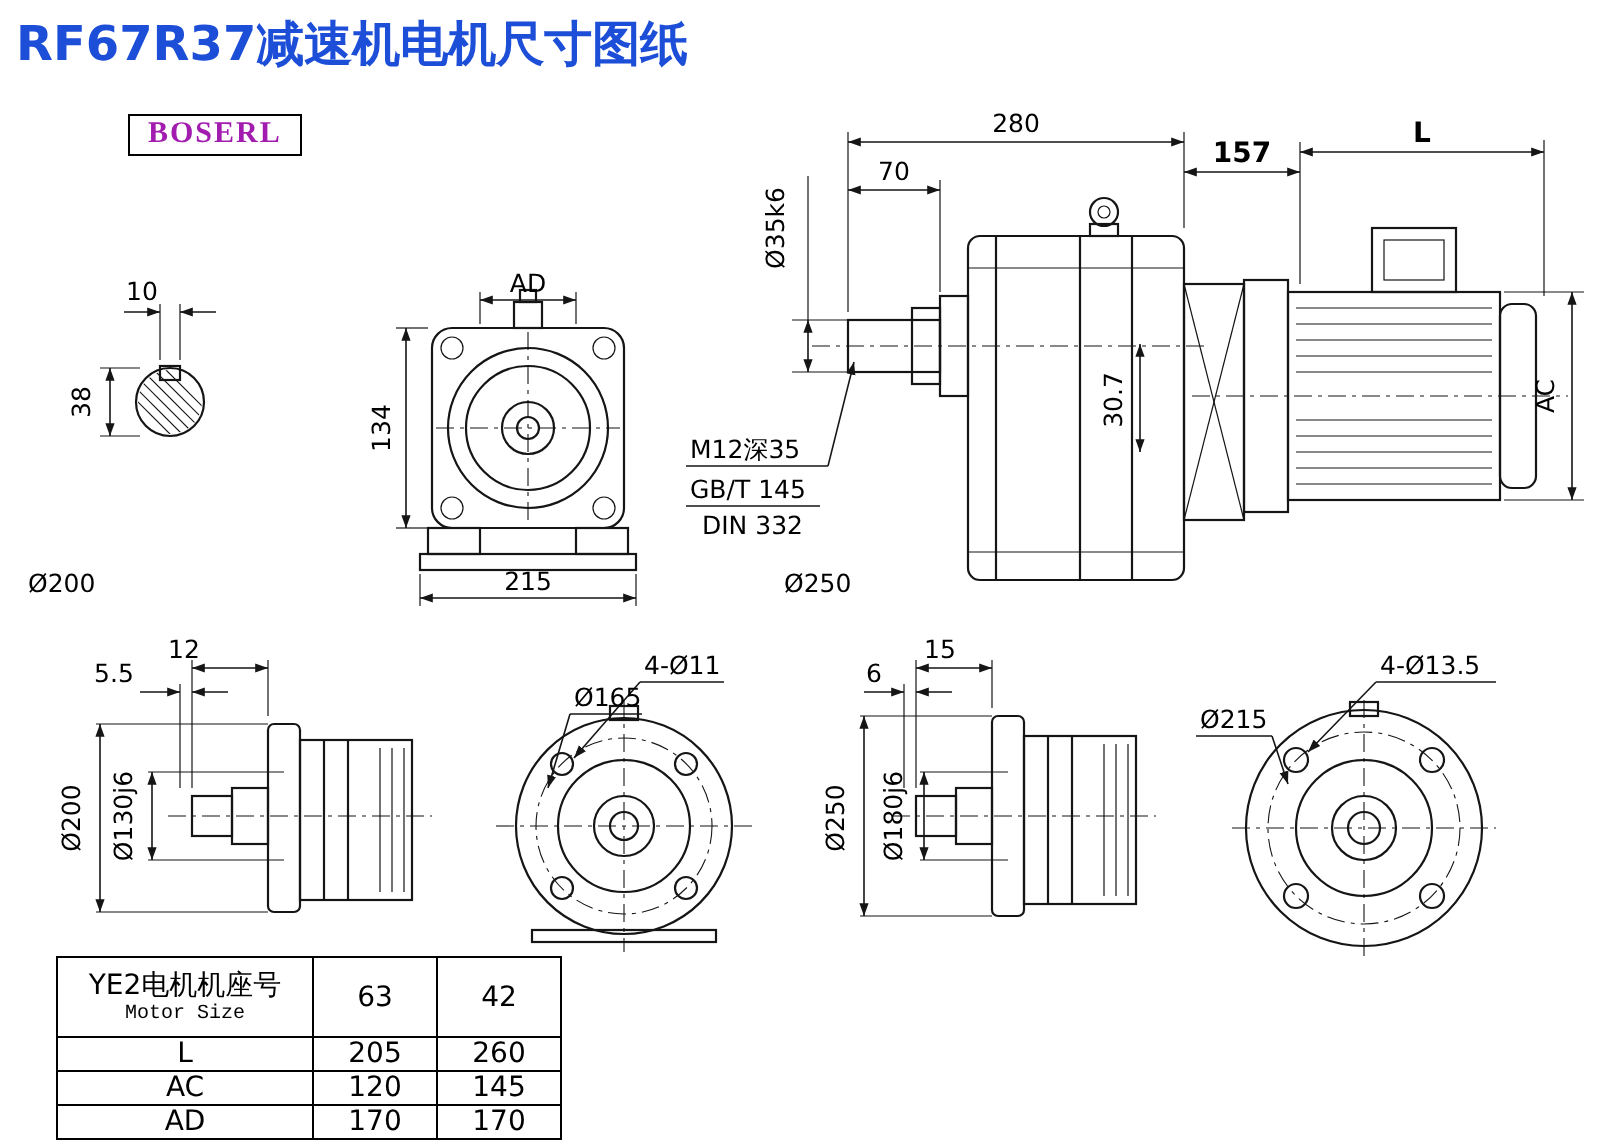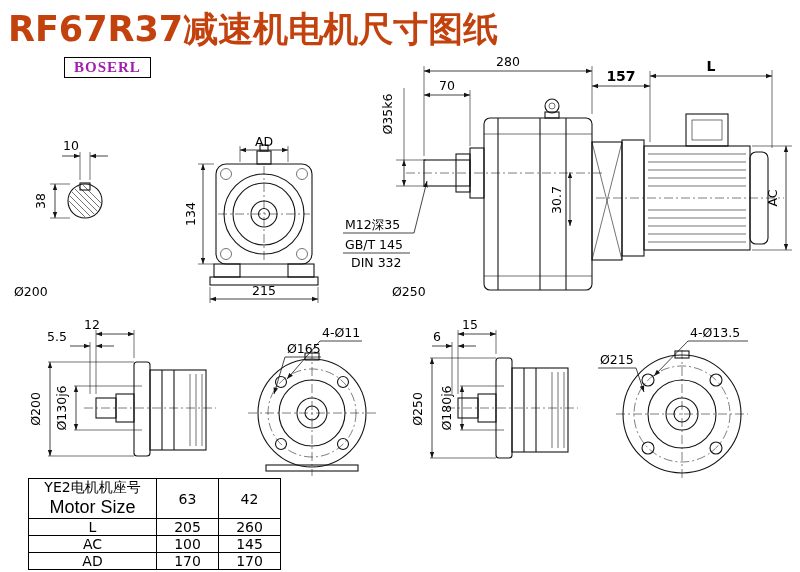--- a/index.html
+++ b/index.html
@@ -1,38 +1,38 @@
 <!DOCTYPE html>
 <html><head>
 <meta charset="utf-8">
 <style>
   * { margin:0; padding:0; box-sizing:border-box; }
   html,body { background:#ffffff; }
   .page { position:relative; width:800px; height:572px; background:#fff; overflow:hidden;
           font-family:"Liberation Sans", sans-serif; }
-  .title { position:absolute; left:8px; top:6px; font-size:35px; font-weight:bold;
-           color:#c2410c; font-family:"DejaVu Sans", sans-serif; white-space:nowrap; }
+  .title { position:absolute; left:8px; top:6px; font-size:24px; font-weight:bold;
+           color:#1d4ed8; font-family:"DejaVu Sans", sans-serif; white-space:nowrap; }
   .logo { position:absolute; left:64px; top:57px; border:1px solid #000; padding:1px 9px;
           font:bold 15px "Liberation Serif", serif; color:#a21caf; letter-spacing:1px; }
   svg.draw { position:absolute; left:0; top:0; }
   .ln { stroke:#151515; stroke-width:1.1; fill:none; }
   .tn { stroke:#151515; stroke-width:0.6; fill:none; }
   .cl { stroke:#151515; stroke-width:0.55; fill:none; stroke-dasharray:9 3 2 3; }
   .dm { stroke:#151515; stroke-width:0.8; fill:none; }
   .tx { font:12.5px "DejaVu Sans", sans-serif; fill:#000; }
   .tb { font:bold 14px "DejaVu Sans", sans-serif; fill:#000; }
   .spec-table { position:absolute; left:28px; top:478px; border-collapse:collapse;
                 font-family:"DejaVu Sans", sans-serif; background:#fff; }
   .spec-table td { border:1px solid #000; text-align:center; font-size:14px; color:#000; padding:0 4px; }
   .spec-table .c1 { width:128px; }
   .spec-table .cv { width:62px;text-align:center; }
   .spec-table tr { height:17px;margin-left:25px; }
   .spec-table tr.hdr { height:40px; }
   .hdr .l1 { font-size:14px; }
-  .hdr .l2 { font-family:Liberation Sans, sans-serif; font-size:18px; }
+  .hdr .l2 { font-family:Liberation Mono, monospace; font-size:10px; }
 </style>
 </head>
 <body>
 
 <div class="page">
 
   <div class="title">RF67R37减速机电机尺寸图纸</div>
   <div class="logo">BOSERL</div>
 
   <svg class="draw" width="800" height="572" viewBox="0 0 800 572" xmlns="http://www.w3.org/2000/svg">
@@ -303,21 +303,21 @@
         <td class="cv">63</td>
         <td class="cv">42</td>
       </tr>
       <tr>
         <td class="c1">L</td>
         <td class="cv">205</td>
         <td class="cv">260</td>
       </tr>
       <tr>
         <td class="c1">AC</td>
-        <td class="cv">100</td>
+        <td class="cv">120</td>
         <td class="cv">145</td>
       </tr>
       <tr>
         <td class="c1">AD</td>
         <td class="cv">170</td>
         <td class="cv">170</td>
       </tr>
     </tbody>
   </table>
 

